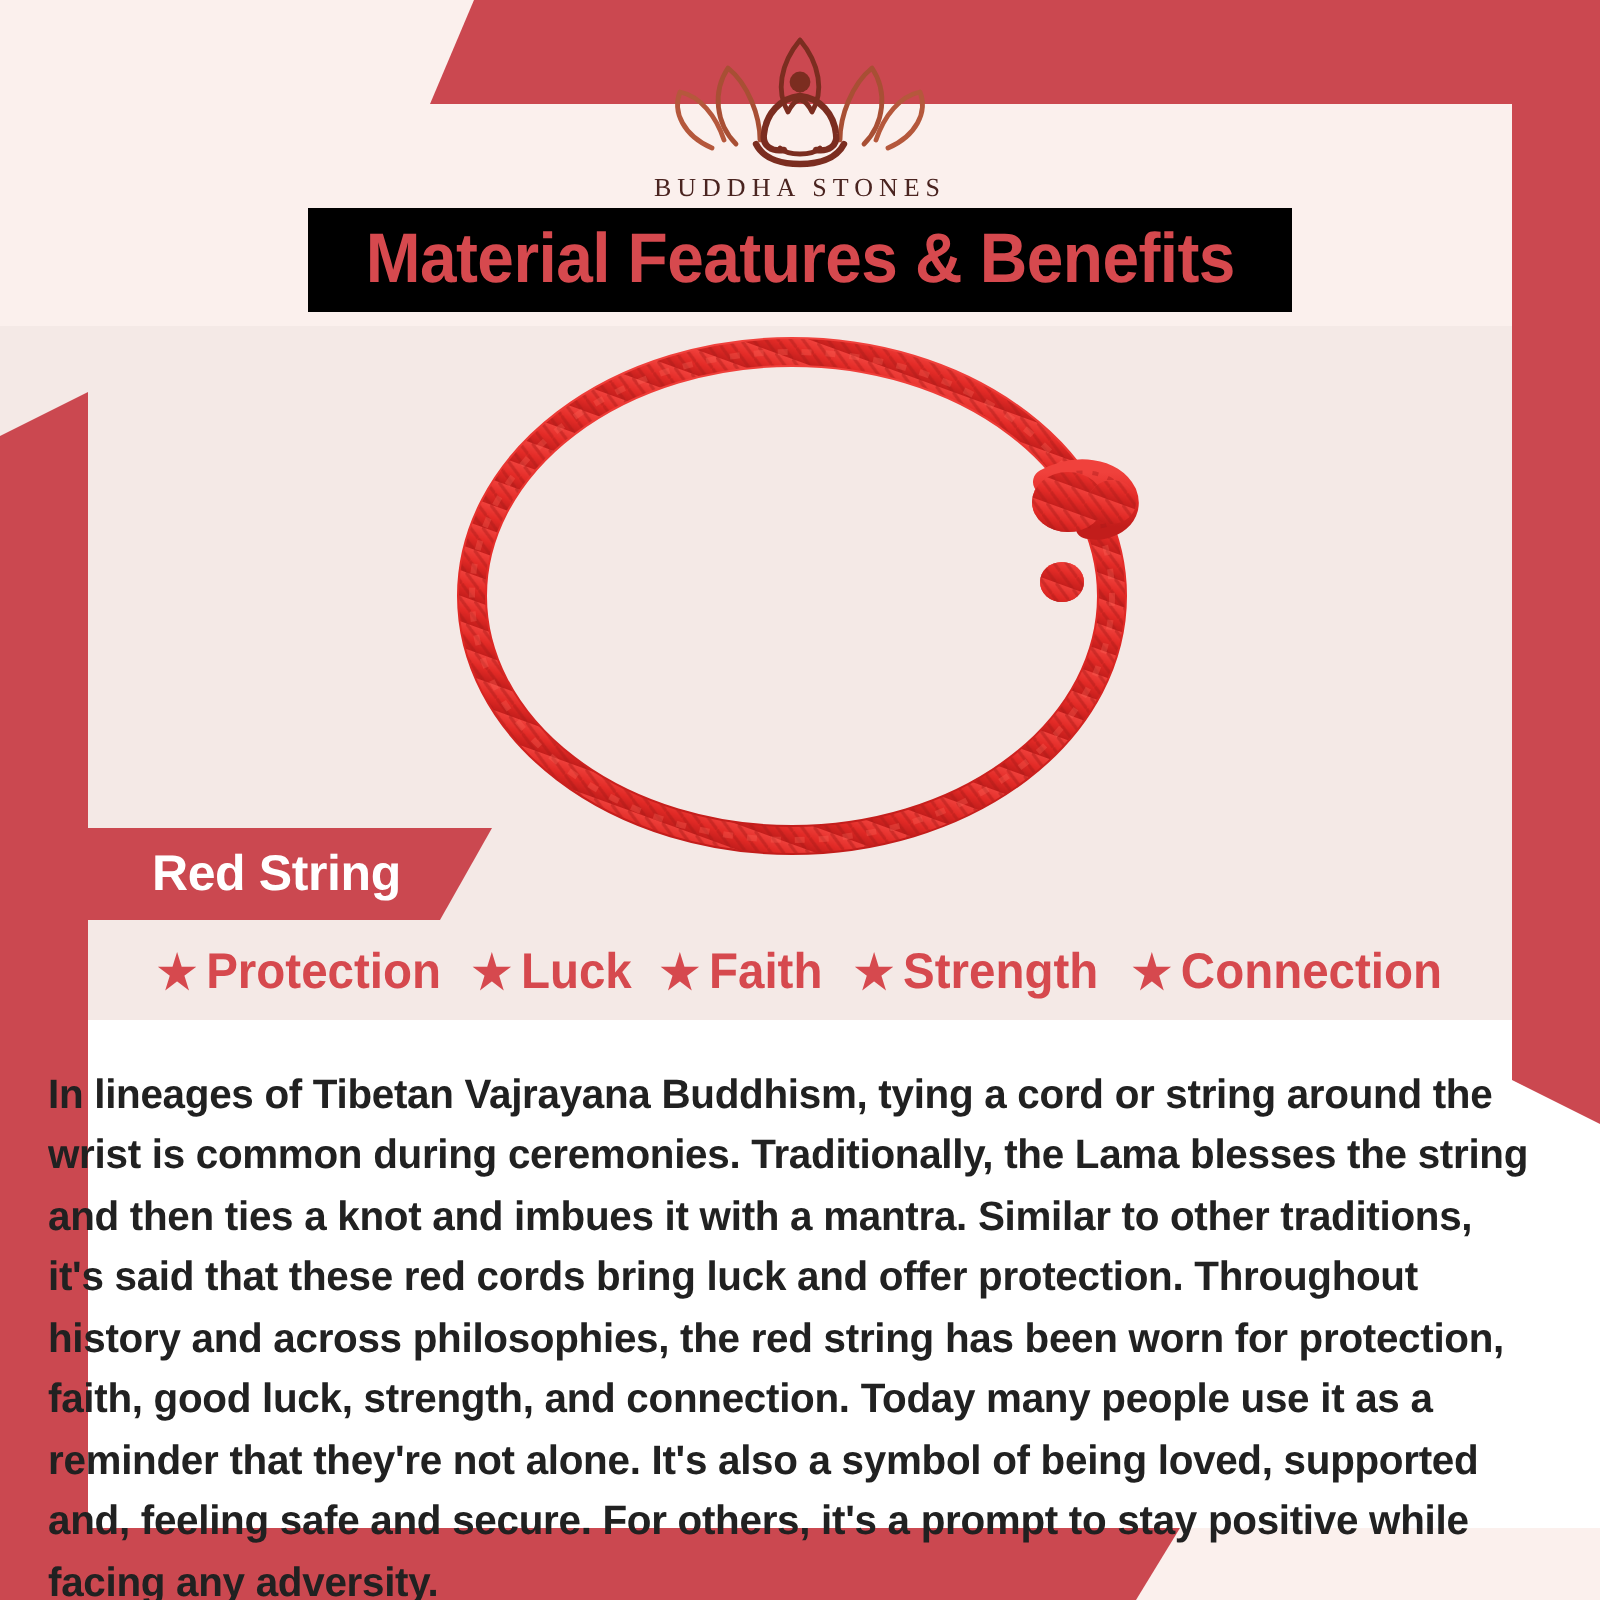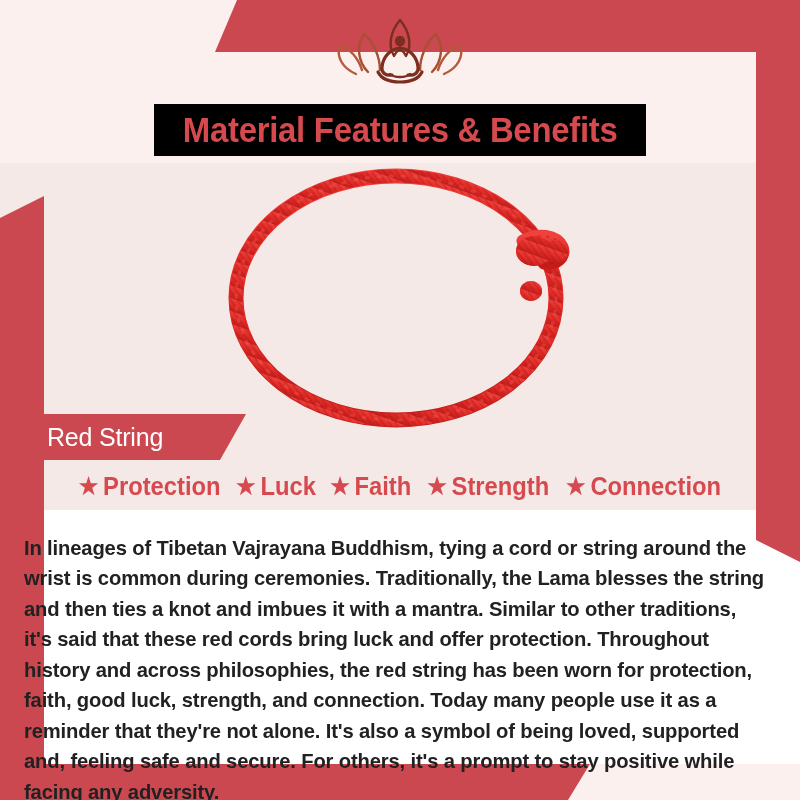--- a/index.html
+++ b/index.html
@@ -149,24 +149,24 @@
     top: 414px;
     width: 222px;
     height: 46px;
     background: #cb4850;
     clip-path: polygon(0 0, 100% 0, calc(100% - 26px) 100%, 0 100%);
     display: flex;
     align-items: center;
     z-index: 8;
   }
   .ribbon-text {
-    margin-left: 23px;
+    margin-left: 52px;
     color: #ffffff;
     font-size: 25px;
-    font-weight: normal;
+    font-weight: bold;
     letter-spacing: -0.2px;
   }
 
   
   .benefits {
     position: absolute;
     left: 44px;
     top: 468px;
     width: 712px;
     height: 36px;
@@ -238,20 +238,21 @@
         <circle cx="76" cy="29" r="5.2" fill="#7b2d20" stroke="none"></circle>
 
         <path d="M76 36 C66 37 59 45 58 55 C57 61 62 64 68 63" stroke="#7b2d20" stroke-width="3.2"></path>
         <path d="M76 36 C86 37 93 45 94 55 C95 61 90 64 84 63" stroke="#7b2d20" stroke-width="3.2"></path>
 
         <path d="M54 60 C58 68 68 70 76 70 C84 70 94 68 98 60" stroke="#7b2d20" stroke-width="3.2"></path>
 
         <path d="M66 62 C70 66 82 66 86 62" stroke="#7b2d20" stroke-width="2.4"></path>
       </g>
     </svg>
+    <span class="logo-text">BUDDHA STONES</span>
   </div>
 
   <div class="title-banner">
     <span class="title-text">Material Features &amp; Benefits</span>
   </div>
 
   <div class="bracelet-stage">
     <svg width="800" height="300" viewBox="0 0 800 300">
       <defs>
         <linearGradient id="cordgrad" x1="0" y1="0" x2="0" y2="1">

